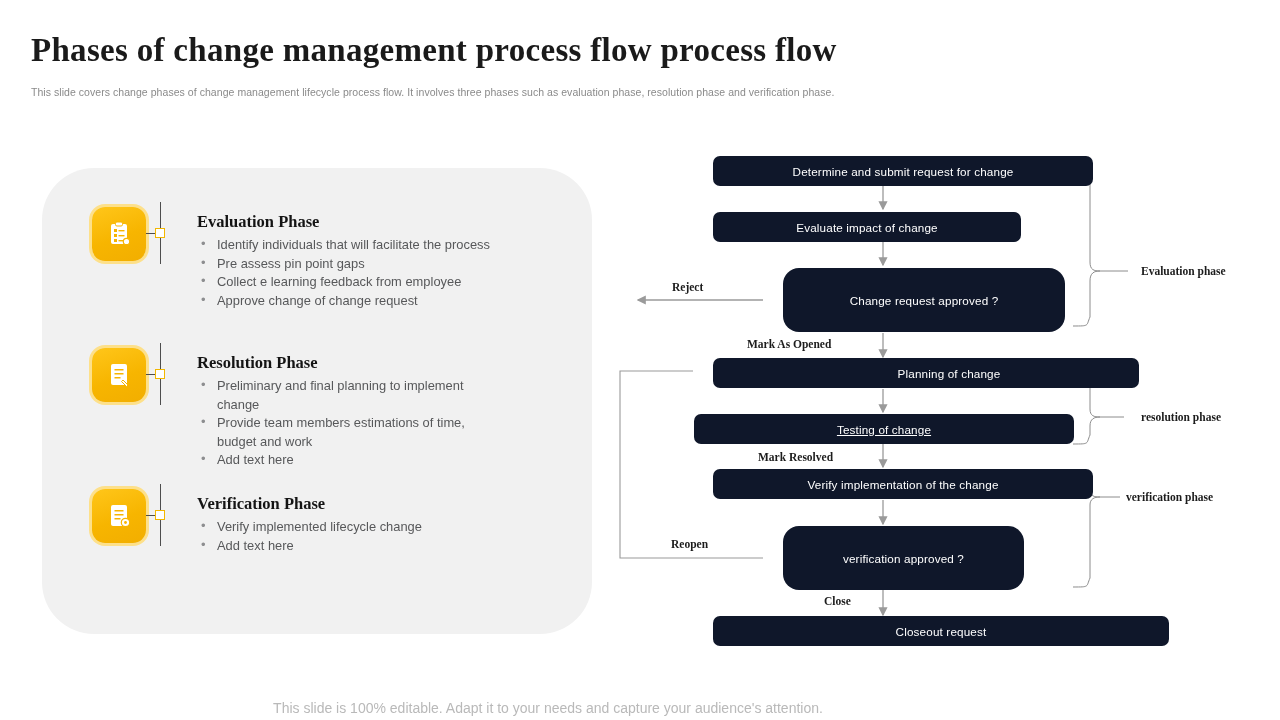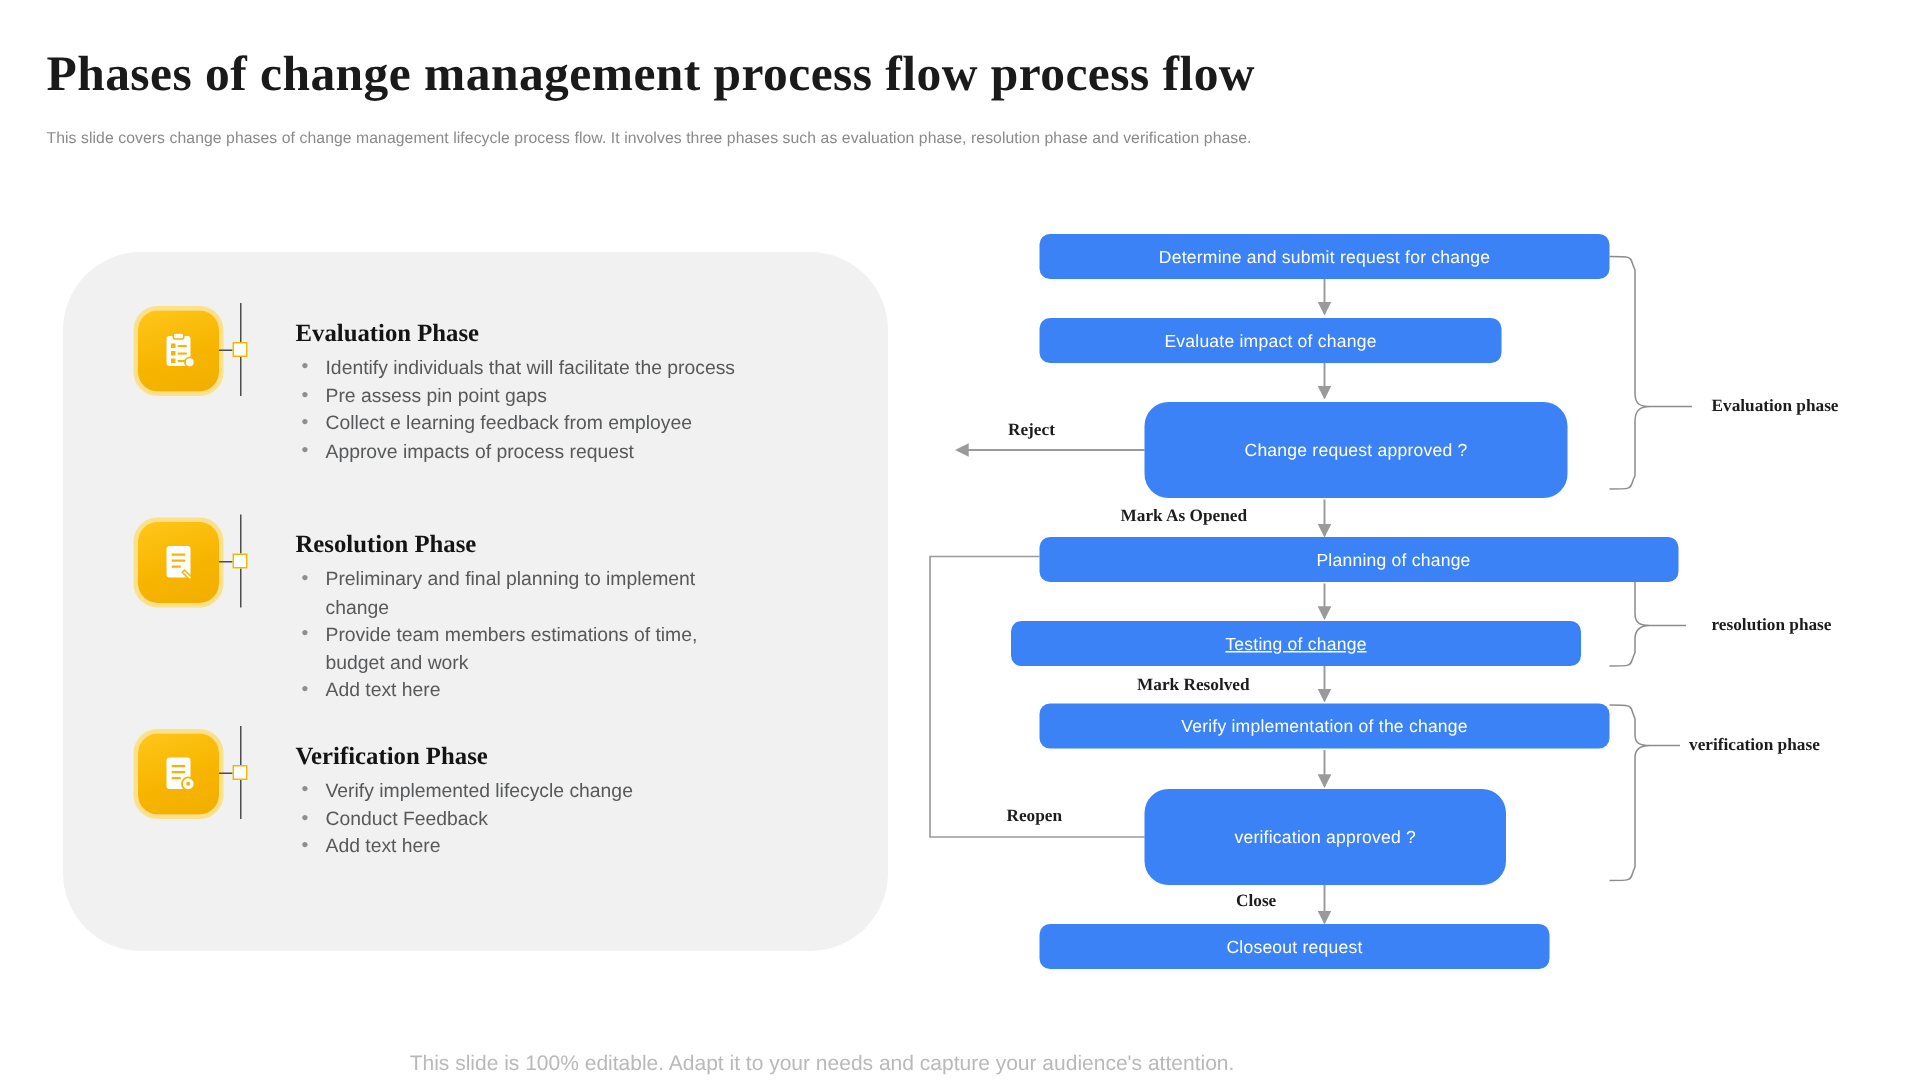--- a/index.html
+++ b/index.html
@@ -110,29 +110,30 @@
     left: 4px; top: -1px;
     color: #8d8e90;
     font-size: 13px;
   }
 
   
   #flow-area { position: absolute; left: 0; top: 0; width: 1280px; height: 720px; }
 
   .flow-box {
     position: absolute;
-    background: #3b82f6;
+    background: #0f172a;
     color: #ffffff;
     display: flex;
     align-items: center;
     justify-content: center;
     font-size: 11.7px;
     letter-spacing: 0.15px;
     text-align: center;
     border-radius: 7px;
+    margin-left: 20px;
   }
   .flow-box.process { height: 30px; }
   .flow-box.decision {
     height: 64px;
     border-radius: 16px 16px 16px 16px;
   }
 
   .flow-label {
     position: absolute;
     font-family: "Liberation Serif", serif;
@@ -188,21 +189,21 @@
 <div class="connector" style="left:146px; top:202px; width:26px; height:62px;">
   <span class="vline"></span>
   <span class="hline"></span>
   <span class="node"></span>
 </div>
 <div class="phase-heading" style="left:197px; top:212px;">Evaluation Phase</div>
 <ul class="phase-list" style="left:197px; top:236px; width:360px;">
   <li>Identify individuals that will facilitate the process</li>
   <li>Pre assess pin point gaps</li>
   <li>Collect e learning feedback from employee</li>
-  <li>Approve impacts of process request</li>
+  <li>Approve change of change request</li>
 </ul>
 
 <div class="phase-icon-tile" style="left:92px; top:348px;">
   <span>
     <svg width="28" height="28" viewBox="0 0 28 28">
       <rect x="6" y="3" width="16" height="21" rx="2" fill="#ffffff"></rect>
       <rect x="9.5" y="8" width="9" height="1.5" fill="#f7b500"></rect>
       <rect x="9.5" y="12" width="9" height="1.5" fill="#f7b500"></rect>
       <rect x="9.5" y="16" width="6" height="1.5" fill="#f7b500"></rect>
       <path d="M18 19 L23 24 L21.5 25.5 L16.5 20.5 Z" fill="#ffffff" stroke="#f7b500" stroke-width="1"></path>
@@ -234,21 +235,20 @@
   </span>
 </div>
 <div class="connector" style="left:146px; top:484px; width:26px; height:62px;">
   <span class="vline"></span>
   <span class="hline"></span>
   <span class="node"></span>
 </div>
 <div class="phase-heading" style="left:197px; top:494px;">Verification Phase</div>
 <ul class="phase-list" style="left:197px; top:518px; width:260px;">
   <li>Verify implemented lifecycle change</li>
-  <li>Conduct Feedback</li>
   <li>Add text here</li>
 </ul>
 
 <svg id="flow-area">
   <defs>
     <marker id="arr" markerWidth="7" markerHeight="7" refX="6" refY="3.5" orient="auto">
       <path d="M0,0 L7,3.5 L0,7 Z" fill="#9a9a9a"></path>
     </marker>
     <marker id="arrL" markerWidth="7" markerHeight="7" refX="6" refY="3.5" orient="auto">
       <path d="M0,0 L7,3.5 L0,7 Z" fill="#9a9a9a"></path>
@@ -280,21 +280,21 @@
   <line x1="1100" y1="497" x2="1120" y2="497" stroke="#8c8c8c" stroke-width="1"></line>
 </svg>
 
 <div class="flow-box process" style="left:693px; top:156px; width:380px;">Determine and submit request for change</div>
 <div class="flow-box process" style="left:693px; top:212px; width:308px;">Evaluate impact of change</div>
 <div class="flow-box decision" style="left:763px; top:268px; width:282px;">Change request approved ?</div>
 <div class="flow-box process" style="left:693px; top:358px; width:380px;padding-left:46px;">Planning of change</div>
 <div class="flow-box process" style="left:674px; top:414px; width:380px;text-decoration:underline;">Testing of change</div>
 <div class="flow-box process" style="left:693px; top:469px; width:380px;">Verify implementation of the change</div>
 <div class="flow-box decision" style="left:763px; top:526px; width:241px;">verification approved ?</div>
-<div class="flow-box process" style="left:693px; top:616px; width:340px;">Closeout request</div>
+<div class="flow-box process" style="left:693px; top:616px; width:456px;">Closeout request</div>
 
 <div class="flow-label" style="left:672px; top:281px;">Reject</div>
 <div class="flow-label" style="left:747px; top:338px;">Mark As Opened</div>
 <div class="flow-label" style="left:758px; top:451px;">Mark Resolved</div>
 <div class="flow-label" style="left:671px; top:538px;">Reopen</div>
 <div class="flow-label" style="left:824px; top:595px;">Close</div>
 
 <div class="bracket-label" style="left:1141px; top:265px;">Evaluation  phase</div>
 <div class="bracket-label" style="left:1141px; top:411px;">resolution phase</div>
 <div class="bracket-label" style="left:1126px; top:491px;">verification   phase</div>

